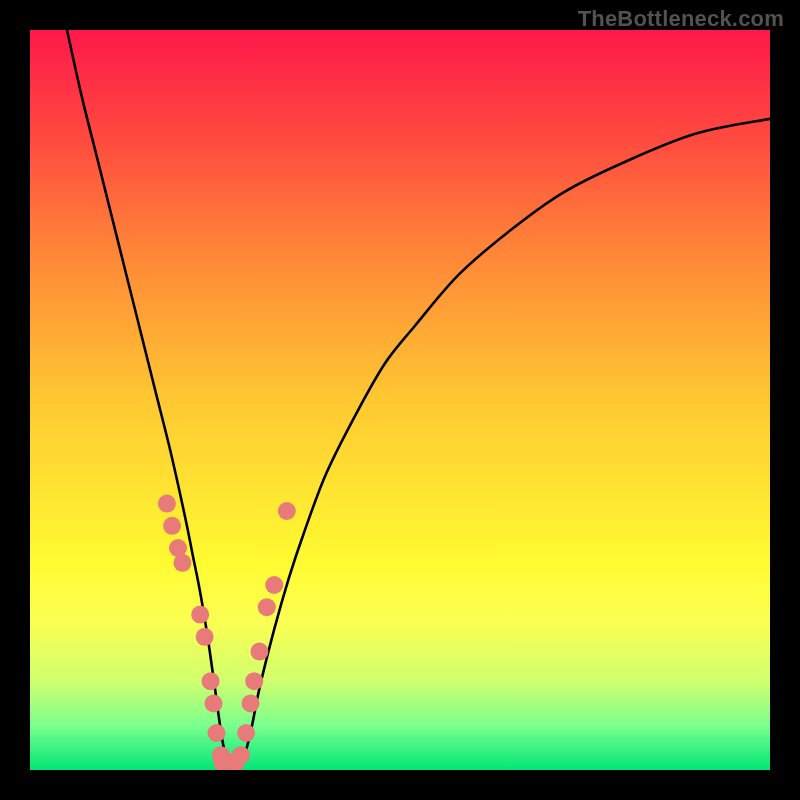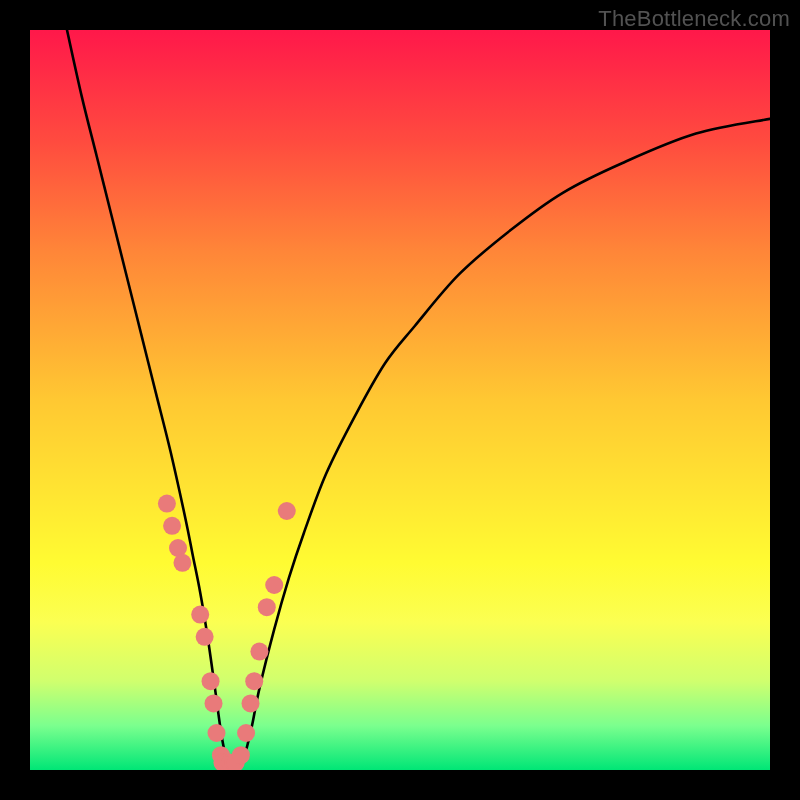--- a/index.html
+++ b/index.html
@@ -28,26 +28,26 @@
       #00e676 100%);
   }
   .curve-layer, .points-layer {
     position: absolute;
     left: 0; top: 0;
     width: 740px; height: 740px;
   }
   .watermark {
     position: absolute;
     top: 6px;
-    right: 10px;
+    right: 16px;
     font-family: Arial, Helvetica, sans-serif;
     font-size: 22px;
     letter-spacing: 0.2px;
     color: #525252;
-    font-weight: 400;
+    font-weight: 700;
     text-align: right;
   }
 </style>
 </head>
 <body>
 
 <div class="stage">
   <div class="watermark">TheBottleneck.com</div>
   <div class="plot-area">
     <svg class="curve-layer" viewBox="0 0 740 740" preserveAspectRatio="none">

